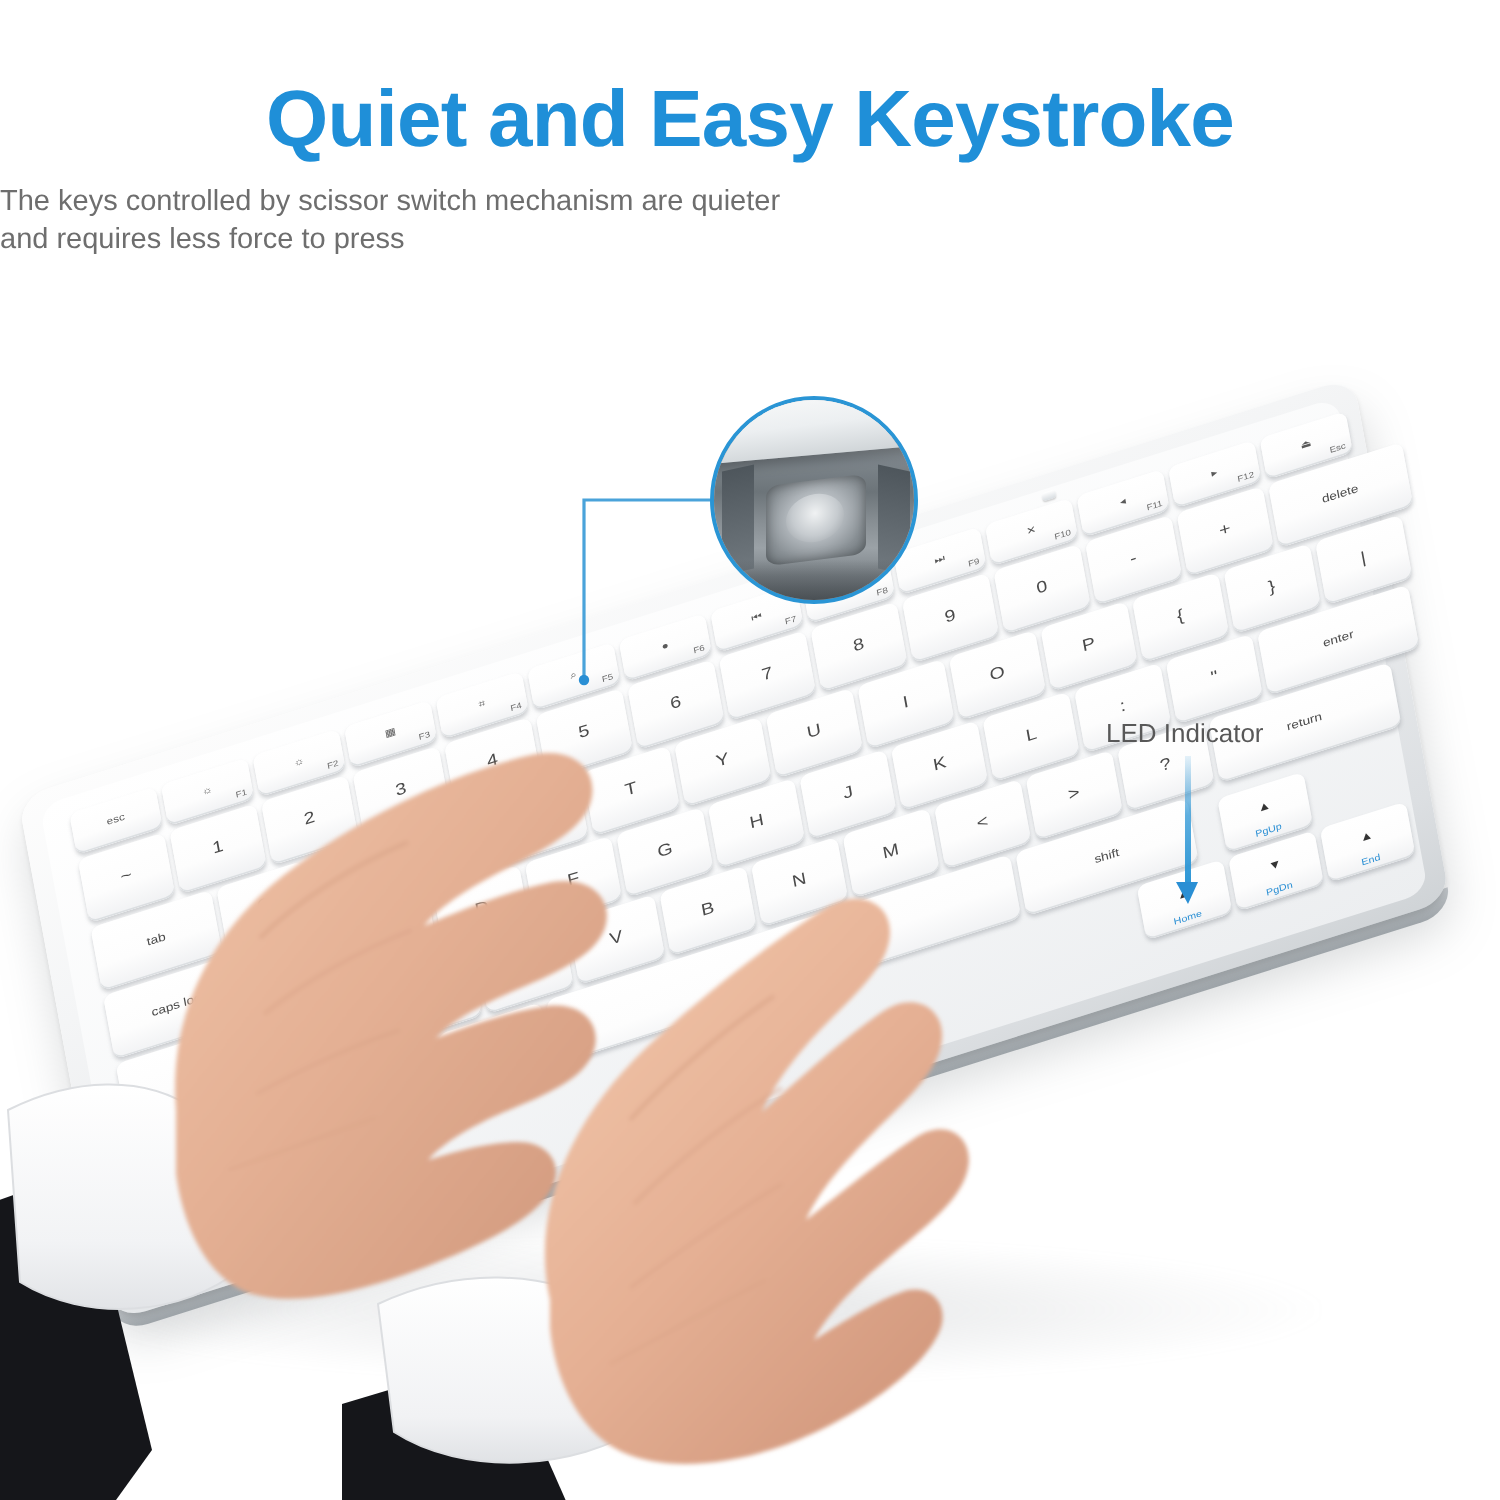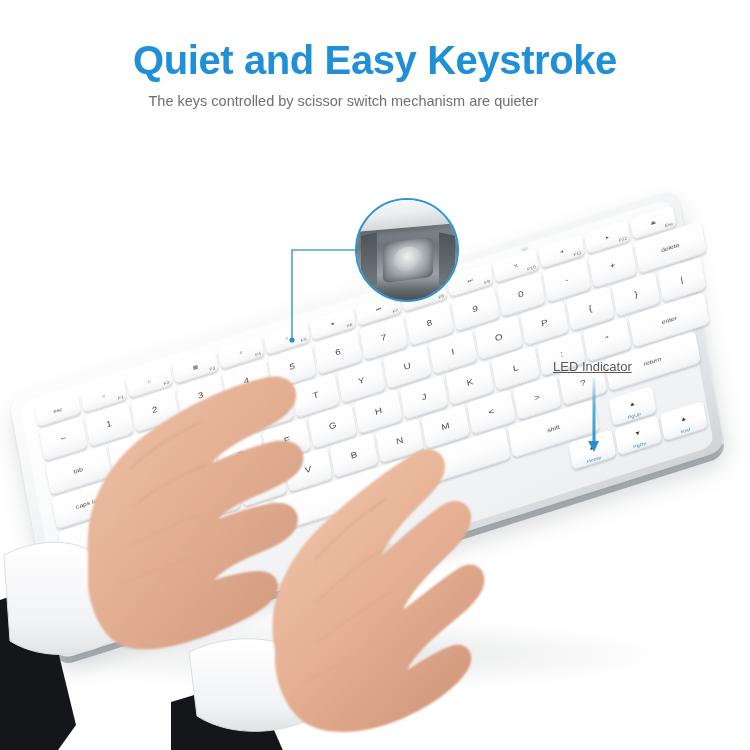--- a/index.html
+++ b/index.html
@@ -27,36 +27,35 @@
     font-size: 40px;
     font-weight: bold;
     color: #1f8fd8;
     letter-spacing: -0.4px;
   }
   .subtitle {
     position: absolute;
     top: 92px;
     left: 0;
     width: 687px;
-    text-align: center;
     font-size: 14.5px;
     line-height: 19px;
     color: #6e6e6e;
   }
   .subtitle span { display: block; }
 
   
   .callout-label {
     position: absolute;
     font-size: 13px;
     color: #585858;
     white-space: nowrap;
   }
   #label-scissor { left: 492px; top: 240px; }
-  #label-led     { left: 553px; top: 359px; text-decoration: underline; }
+  #label-led     { left: 553px; top: 359px; }
 
   
   .inset-circle {
     position: absolute;
     left: 355px;
     top: 198px;
     width: 104px;
     height: 104px;
     border-radius: 50%;
     border: 2.5px solid #2a95d5;
@@ -237,20 +236,21 @@
   }
 </style>
 </head>
 <body>
 
 <div id="stage">
 
   <div class="headline">Quiet and Easy Keystroke</div>
   <div class="subtitle">
     <span>The keys controlled by scissor switch mechanism are quieter</span>
+    <span>and requires less force to press</span>
   </div>
 
   <div class="kb-shadow"></div>
 
   <div id="keyboard-wrap">
     <div class="kb-edge"></div>
     <div class="kb-body">
       <div class="kb-deck">
         <div id="keys-layer">
             <div class="key fn-key" style="left: 14px; top: 10px; width: 45px; height: 26px;">

